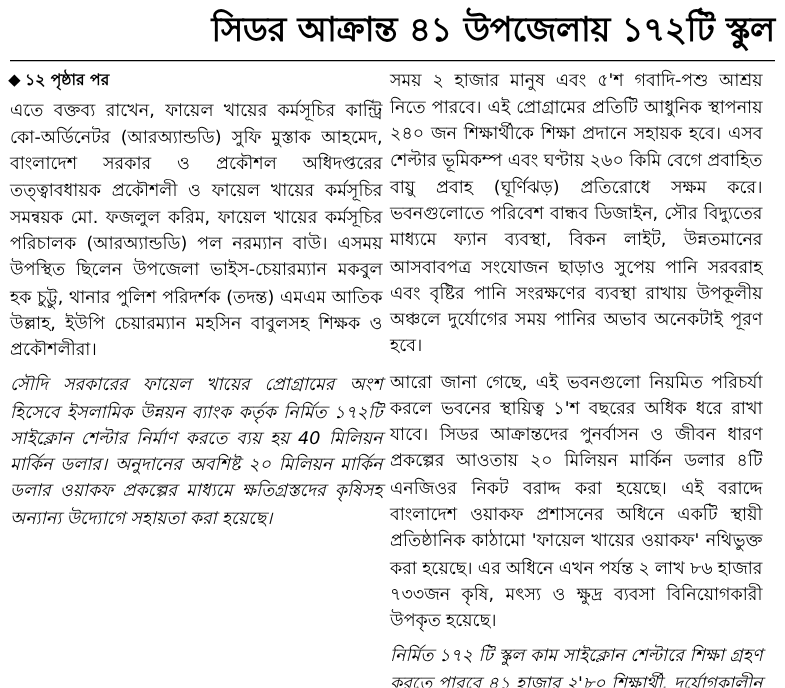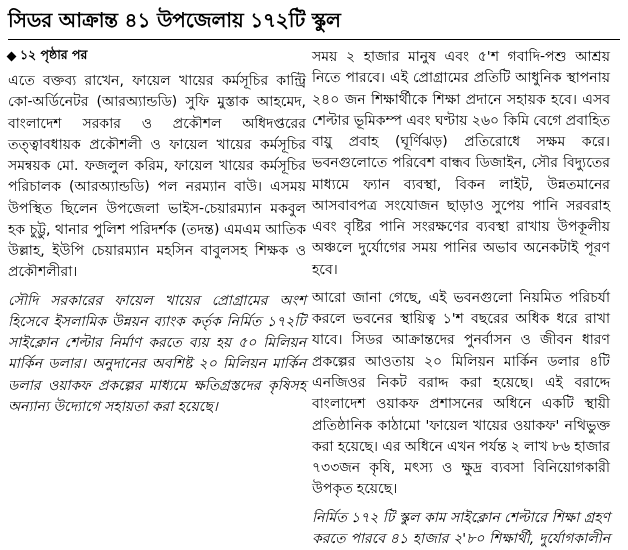--- a/index.html
+++ b/index.html
@@ -16,25 +16,25 @@
   }
   .page {
     position: relative;
     width: 628px;
     height: 550px;
     box-sizing: border-box;
     padding: 6px 8px 0 8px;
   }
   .headline {
     font-family: "DejaVu Sans", sans-serif;
-    font-size: 20px;
+    font-size: 27px;
     font-weight: bold;
     letter-spacing: -0.2px;
     line-height: 1.25;
-    text-align: left;
+    text-align: right;
     margin: 2px 0 6px 0;
     white-space: nowrap;
   }
   .rule {
     border: none;
     border-top: 1px solid #000;
     margin: 0 0 6px 0;
   }
   .columns {
     display: flex;
@@ -85,21 +85,21 @@
   <hr class="rule">
 
   <div class="columns">
 
     <div class="col col-left">
       <div class="kicker">
         <span class="bullet-sq"></span>
         <span>১২ পৃষ্ঠার পর</span>
       </div>
       <p class="body-text">এতে বক্তব্য রাখেন, ফায়েল খায়ের কর্মসূচির কান্ট্রি কো-অর্ডিনেটর (আরঅ্যান্ডডি) সুফি মুস্তাক আহমেদ, বাংলাদেশ সরকার ও প্রকৌশল অধিদপ্তরের তত্ত্বাবধায়ক প্রকৌশলী ও ফায়েল খায়ের কর্মসূচির সমন্বয়ক মো. ফজলুল করিম, ফায়েল খায়ের কর্মসূচির পরিচালক (আরঅ্যান্ডডি) পল নরম্যান বাউ। এসময় উপস্থিত ছিলেন উপজেলা ভাইস-চেয়ারম্যান মকবুল হক চুট্টু, থানার পুলিশ পরিদর্শক (তদন্ত) এমএম আতিক উল্লাহ, ইউপি চেয়ারম্যান মহসিন বাবুলসহ শিক্ষক ও প্রকৌশলীরা।</p>
-      <p class="body-text">সৌদি সরকারের ফায়েল খায়ের প্রোগ্রামের অংশ হিসেবে ইসলামিক উন্নয়ন ব্যাংক কর্তৃক নির্মিত ১৭২টি সাইক্লোন শেল্টার নির্মাণ করতে ব্যয় হয় ৫০ মিলিয়ন মার্কিন ডলার। অনুদানের অবশিষ্ট ২০ মিলিয়ন মার্কিন ডলার ওয়াকফ প্রকল্পের মাধ্যমে ক্ষতিগ্রস্তদের কৃষিসহ অন্যান্য উদ্যোগে সহায়তা করা হয়েছে।</p>
+      <p class="body-text">সৌদি সরকারের ফায়েল খায়ের প্রোগ্রামের অংশ হিসেবে ইসলামিক উন্নয়ন ব্যাংক কর্তৃক নির্মিত ১৭২টি সাইক্লোন শেল্টার নির্মাণ করতে ব্যয় হয় 40 মিলিয়ন মার্কিন ডলার। অনুদানের অবশিষ্ট ২০ মিলিয়ন মার্কিন ডলার ওয়াকফ প্রকল্পের মাধ্যমে ক্ষতিগ্রস্তদের কৃষিসহ অন্যান্য উদ্যোগে সহায়তা করা হয়েছে।</p>
 
     </div>
 
     <div class="col col-right">
       <p class="body-text">সময় ২ হাজার মানুষ এবং ৫'শ গবাদি-পশু আশ্রয় নিতে পারবে। এই প্রোগ্রামের প্রতিটি আধুনিক স্থাপনায় ২৪০ জন শিক্ষার্থীকে শিক্ষা প্রদানে সহায়ক হবে। এসব শেল্টার ভূমিকম্প এবং ঘণ্টায় ২৬০ কিমি বেগে প্রবাহিত বায়ু প্রবাহ (ঘূর্ণিঝড়) প্রতিরোধে সক্ষম করে। ভবনগুলোতে পরিবেশ বান্ধব ডিজাইন, সৌর বিদ্যুতের মাধ্যমে ফ্যান ব্যবস্থা, বিকন লাইট, উন্নতমানের আসবাবপত্র সংযোজন ছাড়াও সুপেয় পানি সরবরাহ এবং বৃষ্টির পানি সংরক্ষণের ব্যবস্থা রাখায় উপকূলীয় অঞ্চলে দুর্যোগের সময় পানির অভাব অনেকটাই পূরণ হবে।</p>
       <p class="body-text">আরো জানা গেছে, এই ভবনগুলো নিয়মিত পরিচর্যা করলে ভবনের স্থায়িত্ব ১'শ বছরের অধিক ধরে রাখা যাবে। সিডর আক্রান্তদের পুনর্বাসন ও জীবন ধারণ প্রকল্পের আওতায় ২০ মিলিয়ন মার্কিন ডলার ৪টি এনজিওর নিকট বরাদ্দ করা হয়েছে। এই বরাদ্দে বাংলাদেশ ওয়াকফ প্রশাসনের অধিনে একটি স্থায়ী প্রতিষ্ঠানিক কাঠামো 'ফায়েল খায়ের ওয়াকফ' নথিভুক্ত করা হয়েছে। এর অধিনে এখন পর্যন্ত ২ লাখ ৮৬ হাজার ৭৩৩জন কৃষি, মৎস্য ও ক্ষুদ্র ব্যবসা বিনিয়োগকারী উপকৃত হয়েছে।</p>
       <p class="body-text">নির্মিত ১৭২ টি স্কুল কাম সাইক্লোন শেল্টারে শিক্ষা গ্রহণ করতে পারবে ৪১ হাজার ২'৮০ শিক্ষার্থী, দুর্যোগকালীন সময়ে আশ্রয় নিতে পারবে ৩ লাখ ৪৪ হাজার মানুষ ও ৮৬ হাজার গবাদি-পশু। এসব প্রকল্পে দুর্যোগকালীন জানমালের ক্ষয়ক্ষতি যেমনি হ্রাস পাবে ঠিক তেমনি শিক্ষায় পিছিয়ে থাকা উপকূলের ছেলে-মেয়েরা উপকৃত হবে।</p>
     </div>
 
   </div>

